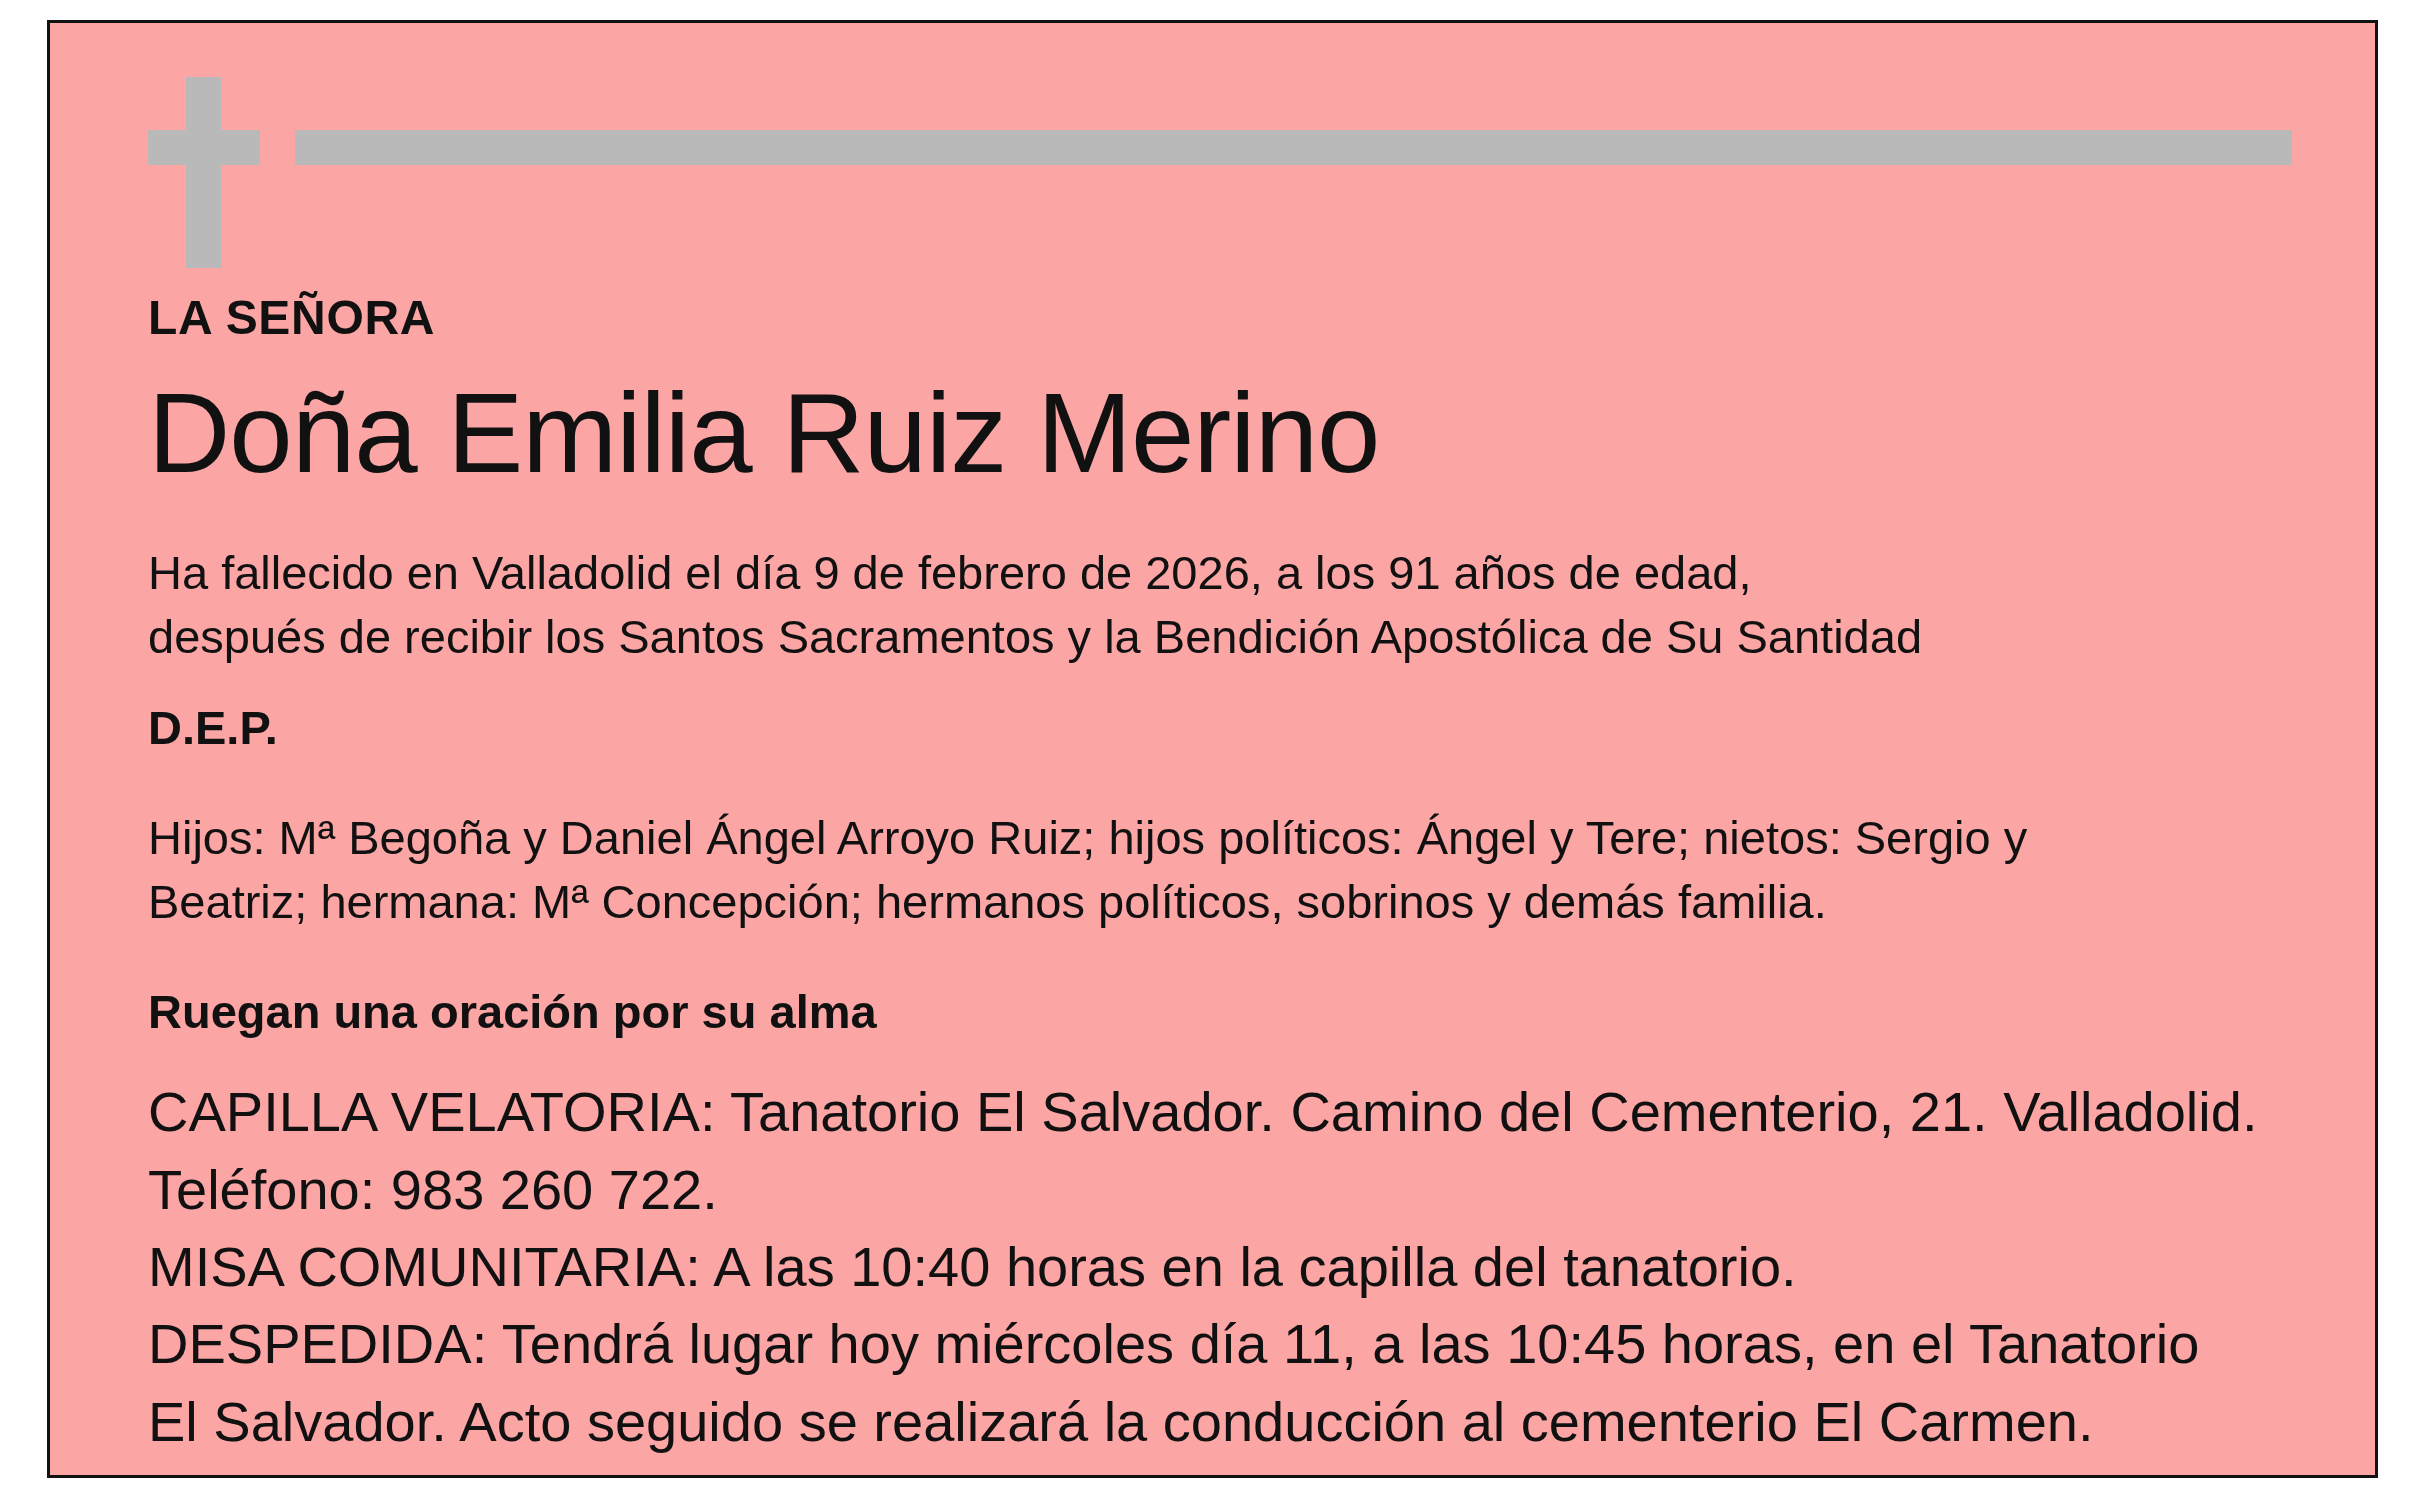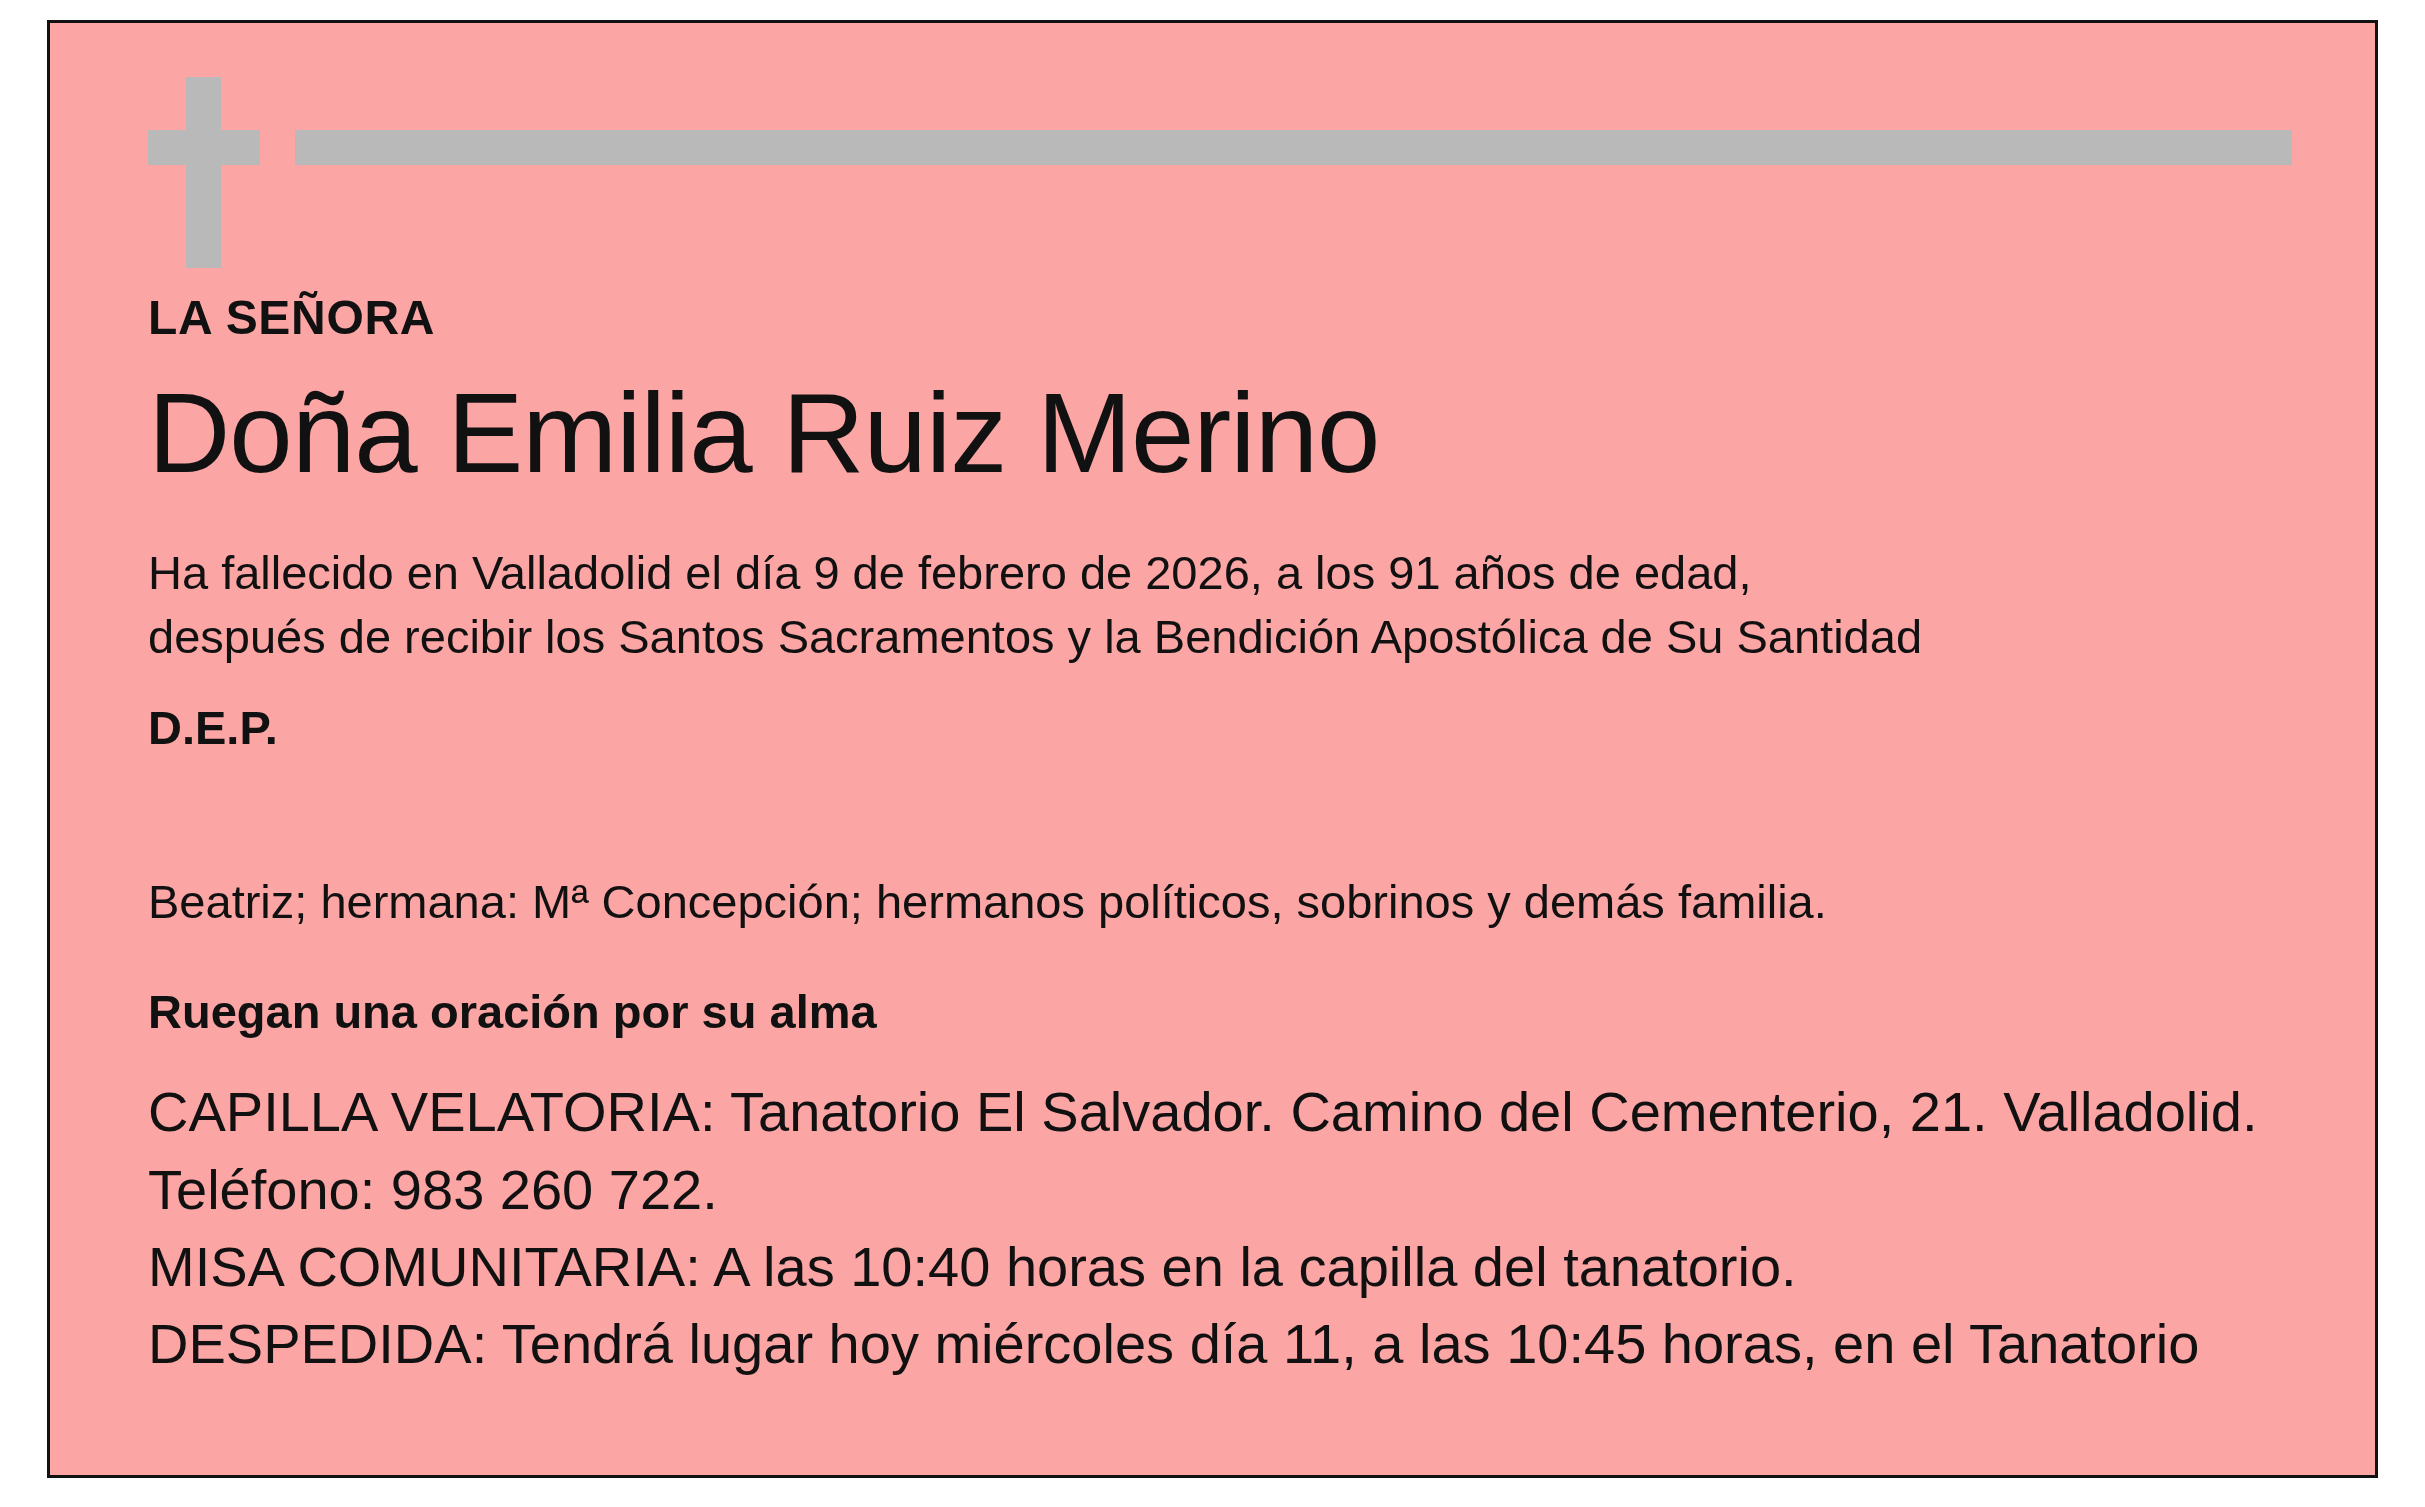--- a/index.html
+++ b/index.html
@@ -138,29 +138,30 @@
     <div class="name">Doña Emilia Ruiz Merino</div>
 
     <div class="para">
       <span class="line">Ha fallecido en Valladolid el día 9 de febrero de 2026, a los 91 años de edad,</span><br>
       <span class="line">después de recibir los Santos Sacramentos y la Bendición Apostólica de Su Santidad</span>
     </div>
 
     <div class="para bold tight">D.E.P.</div>
 
     <div class="para">
-      <br>
+      <span class="line">Hijos: Mª Begoña y Daniel Ángel Arroyo Ruiz; hijos políticos: Ángel y Tere; nietos: Sergio y</span><br>
       <span class="line">Beatriz; hermana: Mª Concepción; hermanos políticos, sobrinos y demás familia.</span>
     </div>
 
     <div class="para bold">Ruegan una oración por su alma</div>
 
     <div class="details">
       <span class="line">CAPILLA VELATORIA: Tanatorio El Salvador. Camino del Cementerio, 21. Valladolid.</span>
       <span class="line">Teléfono: 983 260 722.</span>
       <span class="line">MISA COMUNITARIA: A las 10:40 horas en la capilla del tanatorio.</span>
       <span class="line">DESPEDIDA: Tendrá lugar hoy miércoles día 11, a las 10:45 horas, en el Tanatorio</span>
+      <span class="line">El Salvador. Acto seguido se realizará la conducción al cementerio El Carmen.</span>
     </div>
 
 
   </div>
 </div>
 
 
 </body></html>

